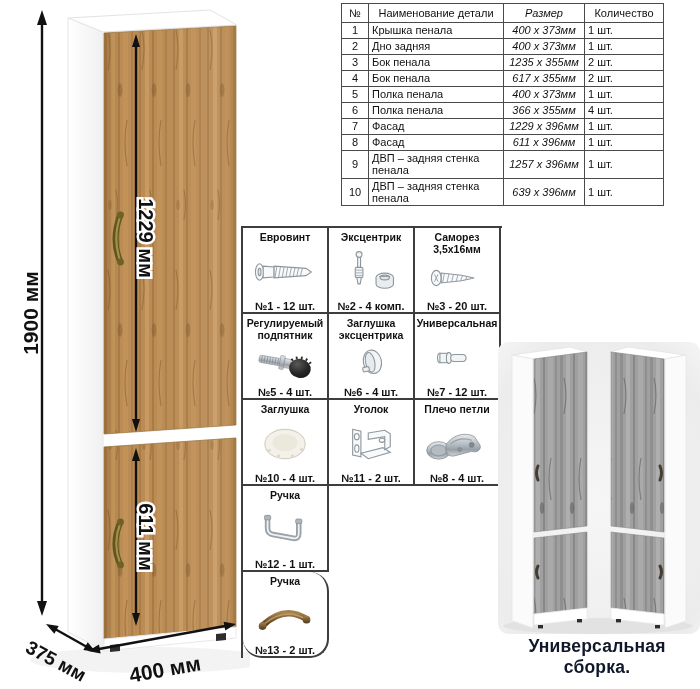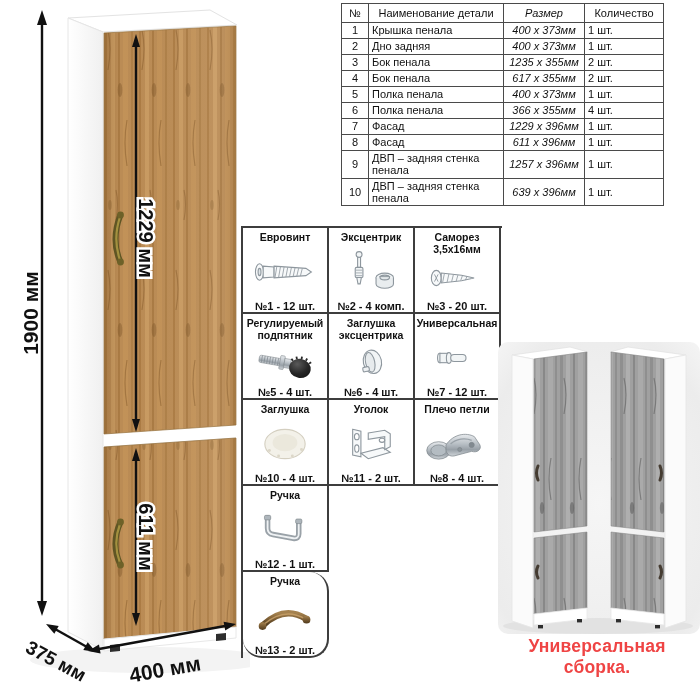--- a/index.html
+++ b/index.html
@@ -36,21 +36,21 @@
   .hw-cell.col1{grid-column:1;border-radius:19px;}
   .hw-title{
     font-weight:bold;font-size:10.5px;line-height:1.15;text-align:center;
     padding:3px 2px 0 2px;min-height:13px;
   }
   .hw-icon{flex:1;display:flex;align-items:center;justify-content:center;width:100%;}
   .hw-count{font-weight:bold;font-size:11px;text-align:center;padding-bottom:0;}
   
   #assembly-caption{
     position:absolute;left:494px;top:636px;width:206px;text-align:center;
-    font-weight:bold;font-size:17.5px;color:#ef4444;letter-spacing:.2px;
+    font-weight:bold;font-size:17.5px;color:#0f172a;letter-spacing:.2px;
   }
   
   .abs{position:absolute;}
 </style>
 </head>
 <body>
 
 <div id="canvas">
 
   <svg width="0" height="0" style="position:absolute">

